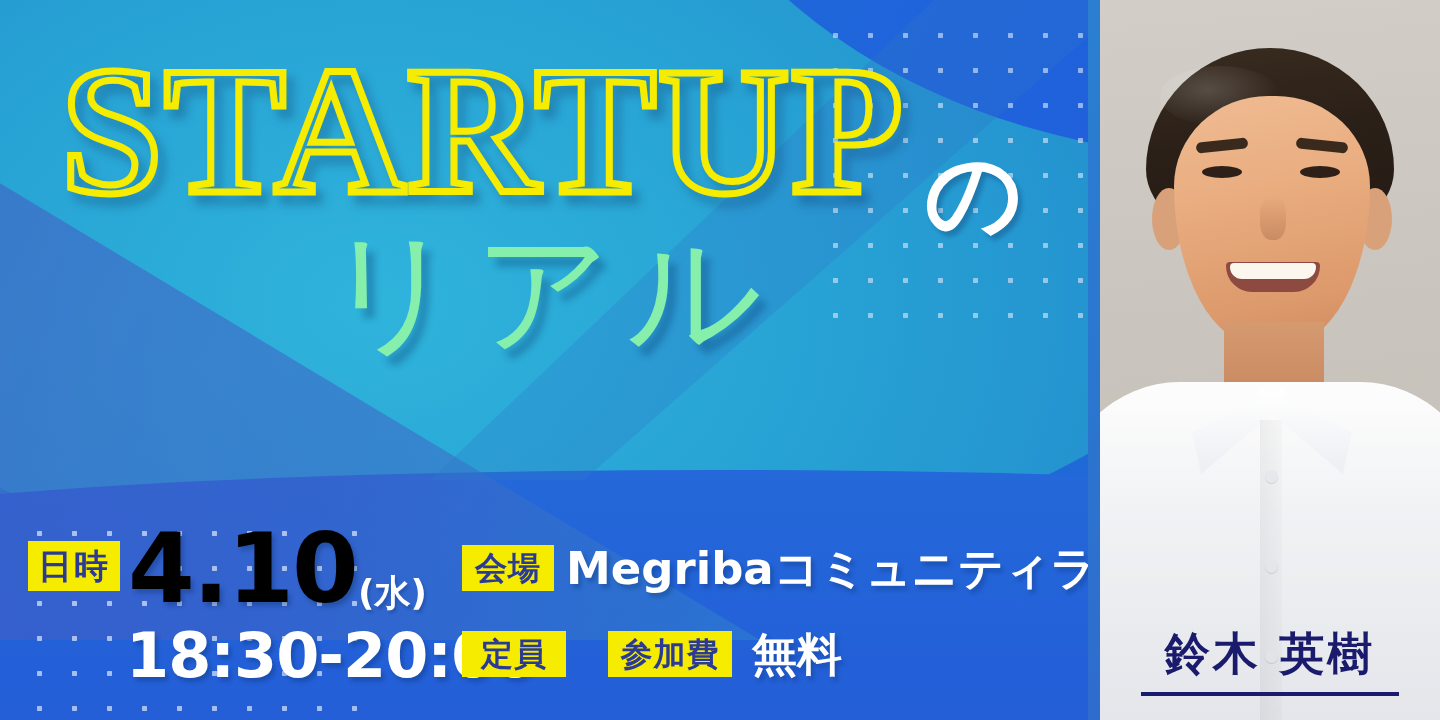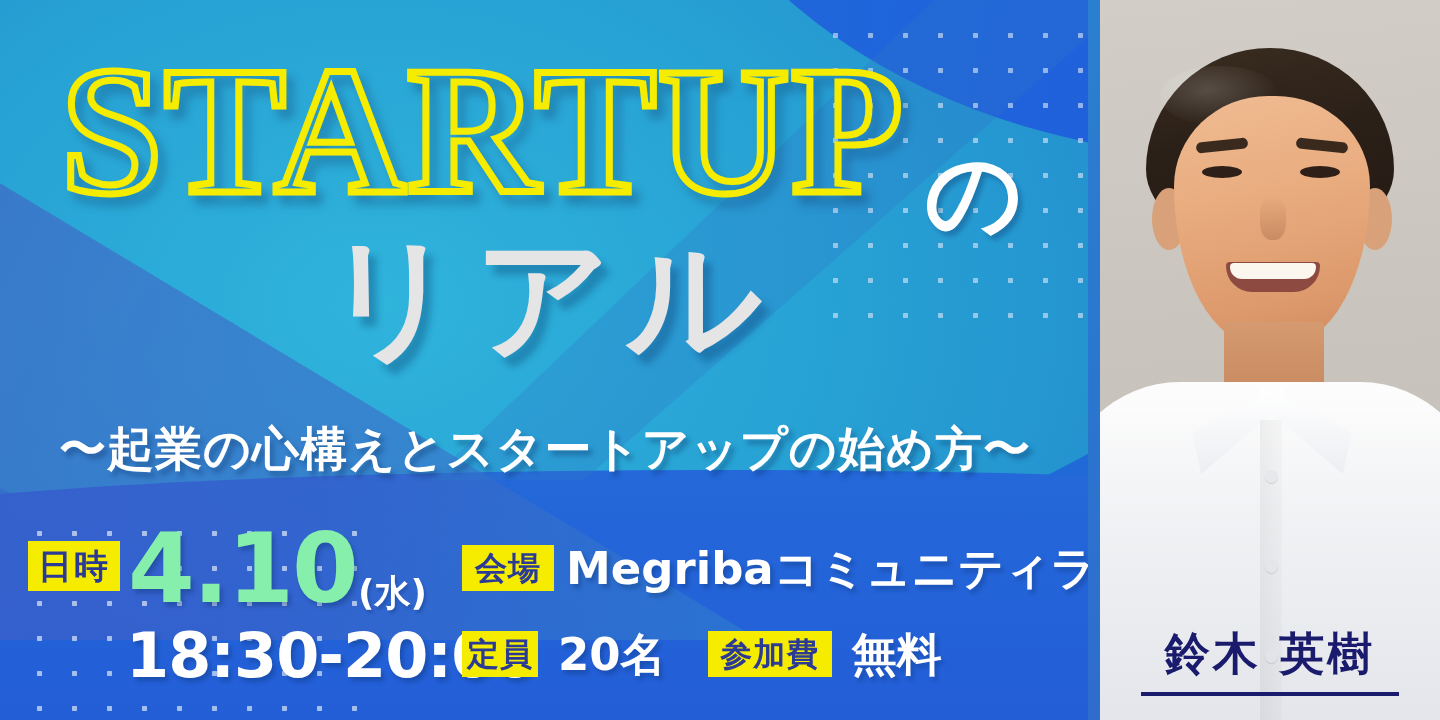--- a/index.html
+++ b/index.html
@@ -90,23 +90,22 @@
     transform:translateX(-18px);
   }
   .no-kana{
     display:inline-block;
     position:relative; top:34px; left:2px;
     font-size:96px; line-height:1; font-weight:700; color:#ffffff;
     text-shadow:4px 5px 4px rgba(10,40,90,.28);
     font-family:"DejaVu Sans","Liberation Sans",sans-serif;
   }
   .real{
-    margin-top:6px;
-    font-size:134px; line-height:1.05; font-weight:700;
-    color:#e5e5e5;
+    font-size:134px; line-height:1.05; font-weight:400;
+    color:#86efac;
     letter-spacing:14px;
     text-shadow:8px 10px 7px rgba(8,45,95,.30);
     font-family:"DejaVu Sans","Liberation Sans",sans-serif;
   }
   .subtitle{
     position:absolute; left:0; top:418px; width:1090px;
     text-align:center;
     font-size:47px; font-weight:800; color:#ffffff;
     letter-spacing:1px;
     text-shadow:4px 5px 5px rgba(8,40,90,.35);
@@ -123,21 +122,21 @@
     background:#f5ec00; color:#2a3a95;
     font-weight:800;
     font-family:"DejaVu Sans","Liberation Sans",sans-serif;
     line-height:1;
   }
 
   .row-date{ position:absolute; left:28px; top:6px; }
   .badge-nichiji{ width:92px; height:50px; font-size:34px; letter-spacing:2px; }
   .date-big{
     position:absolute; left:128px; top:-14px;
-    font-size:96px; font-weight:800; color:#86efac; line-height:1;
+    font-size:96px; font-weight:800; color:#000000; line-height:1;
     letter-spacing:-2px;
     text-shadow:3px 4px 4px rgba(8,40,90,.30);
     font-family:"DejaVu Sans","Liberation Sans",sans-serif;
   }
   .date-dow{
     position:absolute; left:358px; top:40px;
     font-size:36px; font-weight:600; color:#ffffff; line-height:1;
     text-shadow:2px 3px 3px rgba(8,40,90,.28);
     font-family:"DejaVu Sans","Liberation Sans",sans-serif;
   }
@@ -152,21 +151,21 @@
   .row-venue{ position:absolute; left:462px; top:10px; display:flex; align-items:center; gap:12px; }
   .badge-kaijo{ width:92px; height:46px; font-size:32px; letter-spacing:1px; }
   .venue-text{
     font-size:45px; font-weight:700; color:#ffffff; line-height:1;
     text-shadow:3px 4px 4px rgba(8,40,90,.30);
     font-family:"DejaVu Sans","Liberation Sans",sans-serif;
     white-space:nowrap;
   }
 
   .row-cap{ position:absolute; left:462px; top:96px; display:flex; align-items:center; }
-  .badge-teiin{ width:76px; height:46px; font-size:32px; letter-spacing:1px; }
+  .badge-teiin{ width:104px; height:46px; font-size:32px; letter-spacing:1px; }
   .cap-text{
     margin-left:20px;
     font-size:45px; font-weight:700; color:#ffffff; line-height:1;
     text-shadow:3px 4px 4px rgba(8,40,90,.30);
     font-family:"DejaVu Sans","Liberation Sans",sans-serif;
   }
   .badge-sankahi{ margin-left:42px; width:124px; height:46px; font-size:32px; letter-spacing:1px; }
   .fee-text{
     margin-left:20px;
     font-size:45px; font-weight:700; color:#ffffff; line-height:1;
@@ -306,39 +305,37 @@
   <div class="dots dots-tr"></div>
   <div class="dots dots-bl"></div>
 
   <div class="headline">
     <div class="startup-row">
       <span class="startup">STARTUP</span><span class="no-kana">の</span>
     </div>
     <div class="real">リアル</div>
   </div>
 
-  <div class="subtitle">〜起業の心構えとスタートアップの始め方〜</div>
 
   <div class="info">
 
     <div class="row-date">
       <span class="badge badge-nichiji">日時</span>
     </div>
     <div class="date-big">4.10</div>
     <div class="date-dow">(水)</div>
     <div class="time">18:30-20:00</div>
 
     <div class="row-venue">
       <span class="badge badge-kaijo">会場</span>
       <span class="venue-text">Megribaコミュニティラウンジ</span>
     </div>
 
     <div class="row-cap">
       <span class="badge badge-teiin">定員</span>
-      <span class="cap-text">20名</span>
       <span class="badge badge-sankahi">参加費</span>
       <span class="fee-text">無料</span>
     </div>
 
   </div>
 
   <div class="edge-strip"></div>
 
   <div class="photo-panel">
     <div class="photo-wall"></div>

